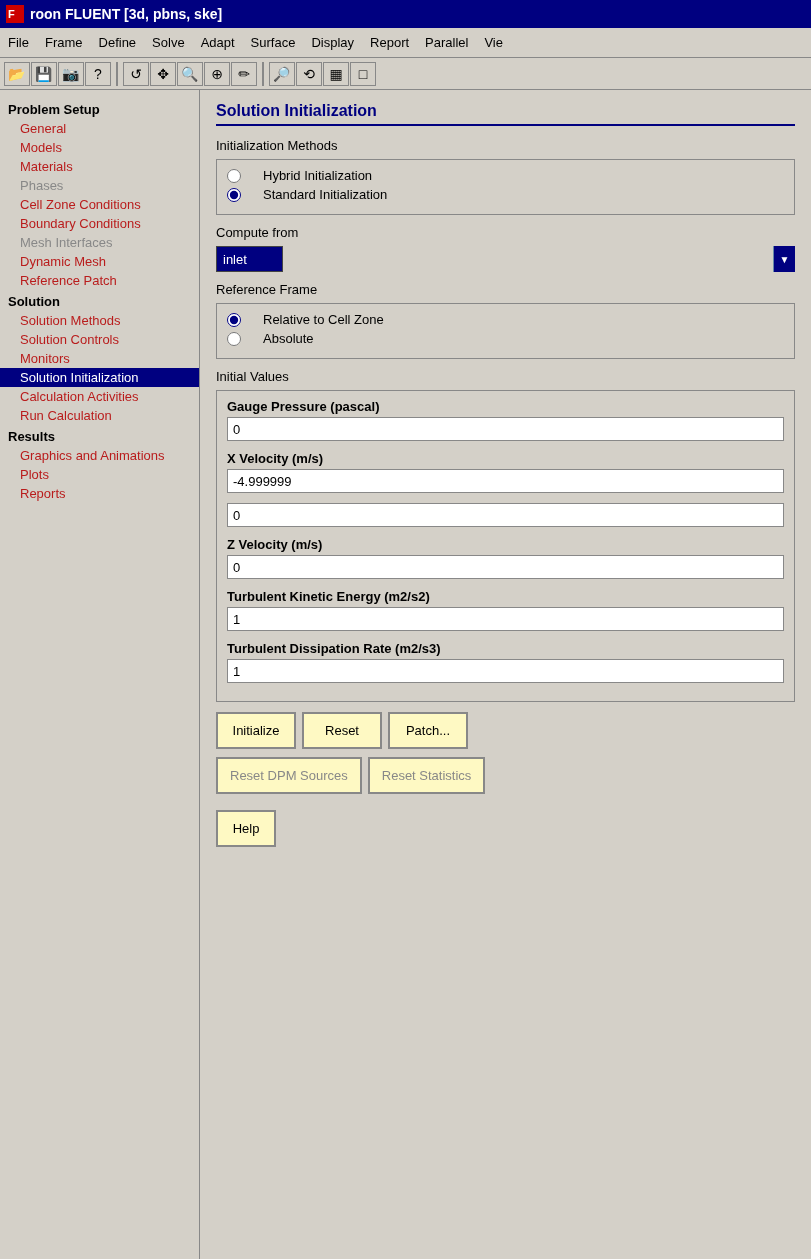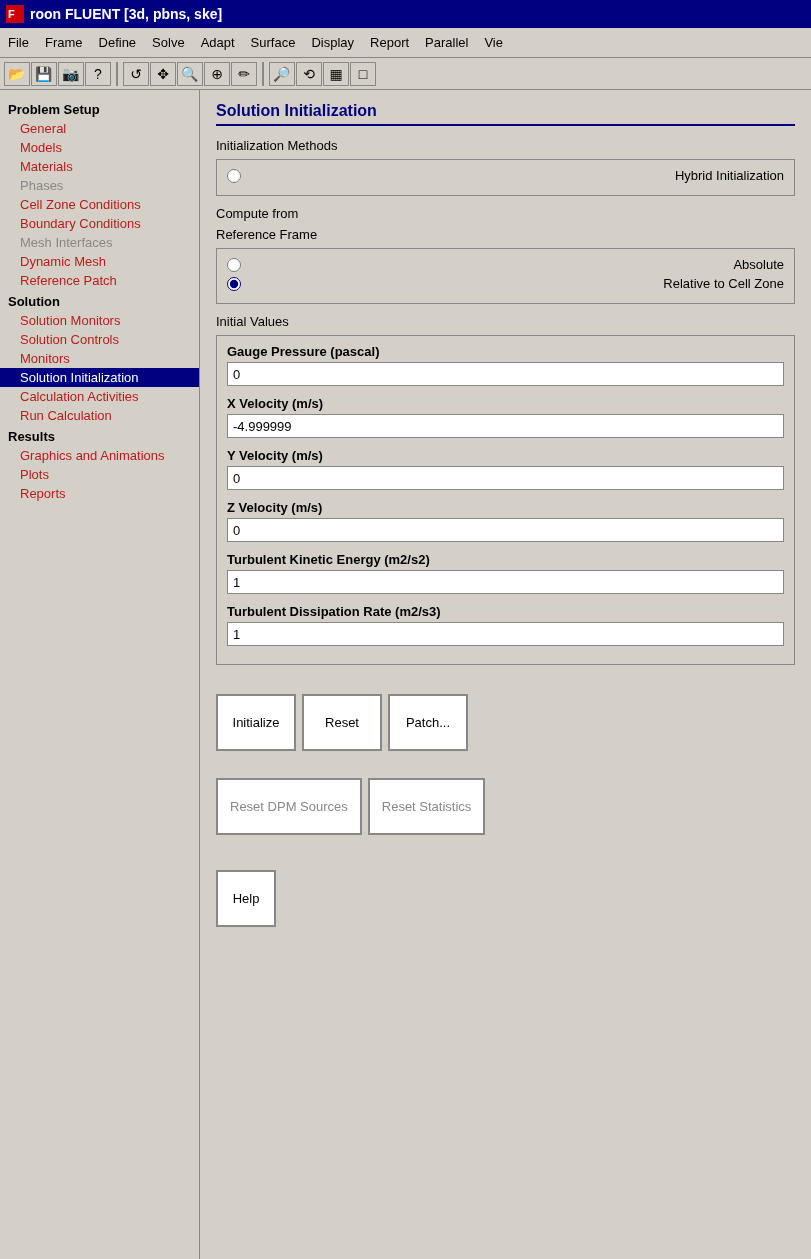--- a/index.html
+++ b/index.html
@@ -138,21 +138,20 @@
       margin-bottom: 10px;
     }
 
     
     .radio-row {
       display: flex;
       align-items: center;
       gap: 22px;
       margin-bottom: 4px;
       font-size: 13px;
-      justify-content: space-between;
     }
     .radio-input {
       width: 14px; height: 14px;
       accent-color: #000080;
     }
 
     
     .dropdown-row {
       display: flex;
       align-items: center;
@@ -220,27 +219,26 @@
     }
 
     
     .buttons-row {
       display: flex;
       gap: 6px;
       margin-bottom: 8px;
       flex-wrap: wrap;
     }
     .action-btn {
-      background: #ffffff;
+      background: #fef9c3;
       border: 2px solid #888;
-      padding: 19px 12px;
+      padding: 9px 12px;
       font-size: 13px;
       cursor: pointer;
       min-width: 80px;
-      margin-top: 19px;
     }
     .action-btn.disabled {
       color: #888;
       cursor: default;
       text-align: center;
     }
 
     
     ::-webkit-scrollbar { width: 16px; }
     ::-webkit-scrollbar-track { background: #d4d0c8; border: 1px solid #888; }
@@ -304,21 +302,21 @@
       <div class="sidebar-item">General</div>
       <div class="sidebar-item">Models</div>
       <div class="sidebar-item">Materials</div>
       <div class="sidebar-item disabled">Phases</div>
       <div class="sidebar-item">Cell Zone Conditions</div>
       <div class="sidebar-item">Boundary Conditions</div>
       <div class="sidebar-item disabled">Mesh Interfaces</div>
       <div class="sidebar-item">Dynamic Mesh</div>
       <div class="sidebar-item">Reference Patch</div>
       <div class="sidebar-section-label">Solution</div>
-      <div class="sidebar-item">Solution Monitors</div>
+      <div class="sidebar-item">Solution Methods</div>
       <div class="sidebar-item">Solution Controls</div>
       <div class="sidebar-item">Monitors</div>
       <div class="sidebar-item active">Solution Initialization</div>
       <div class="sidebar-item">Calculation Activities</div>
       <div class="sidebar-item">Run Calculation</div>
       <div class="sidebar-section-label">Results</div>
       <div class="sidebar-item">Graphics and Animations</div>
       <div class="sidebar-item">Plots</div>
       <div class="sidebar-item">Reports</div>
     </div>
@@ -326,41 +324,54 @@
   <div id="content-area">
 
     <div class="panel-title">Solution Initialization</div>
 
     <div class="section-label">Initialization Methods</div>
     <div class="group-box">
       <div class="radio-row">
         <input type="radio" class="radio-input" name="init-method" id="hybrid-radio" style="">
         <label for="hybrid-radio">Hybrid Initialization</label>
       </div>
+      <div class="radio-row">
+        <input type="radio" class="radio-input" name="init-method" id="standard-radio" checked="" style="">
+        <label for="standard-radio">Standard Initialization</label>
+      </div>
     </div>
 
     <div class="section-label">Compute from</div>
+    <div class="dropdown-row">
+      <div class="select-wrapper">
+        <select class="styled-select">
+          <option value="inlet">inlet</option>
+          <option value="all-zones">all-zones</option>
+        </select>
+        <div class="select-arrow">▼</div>
+      </div>
+    </div>
 
     <div class="section-label">Reference Frame</div>
     <div class="group-box">
       <div class="radio-row">
+        <input type="radio" class="radio-input" name="ref-frame" id="relative-radio" checked="" style="">
+        <label for="relative-radio">Relative to Cell Zone</label>
+      </div>
+      <div class="radio-row">
         <input type="radio" class="radio-input" name="ref-frame" id="absolute-radio" style="">
         <label for="absolute-radio">Absolute</label>
-      </div>
-      <div class="radio-row">
-        <input type="radio" class="radio-input" name="ref-frame" id="relative-radio" checked="" style="">
-        <label for="relative-radio">Relative to Cell Zone</label>
       </div>
     </div>
 
     <div class="section-label">Initial Values</div>
     <div id="initial-values-box">
         <div class="field-group"><div class="field-label">Gauge Pressure (pascal)</div><input type="text" class="field-input" value="0" style=""></div>
         <div class="field-group"><div class="field-label">X Velocity (m/s)</div><input type="text" class="field-input" value="-4.999999" style=""></div>
-        <div class="field-group"><div class="field-label">Y Velocity (m/s)</div><input type="text" class="field-input" value="0" style=""></div>
+        <div class="field-group"><input type="text" class="field-input" value="0" style=""></div>
         <div class="field-group"><div class="field-label">Z Velocity (m/s)</div><input type="text" class="field-input" value="0" style=""></div>
         <div class="field-group"><div class="field-label">Turbulent Kinetic Energy (m2/s2)</div><input type="text" class="field-input" value="1" style=""></div>
         <div class="field-group"><div class="field-label">Turbulent Dissipation Rate (m2/s3)</div><input type="text" class="field-input" value="1" style=""></div>
       </div>
 
     <div class="buttons-row">
       <button class="action-btn">Initialize</button>
       <button class="action-btn">Reset</button>
       <button class="action-btn">Patch...</button>
     </div>

